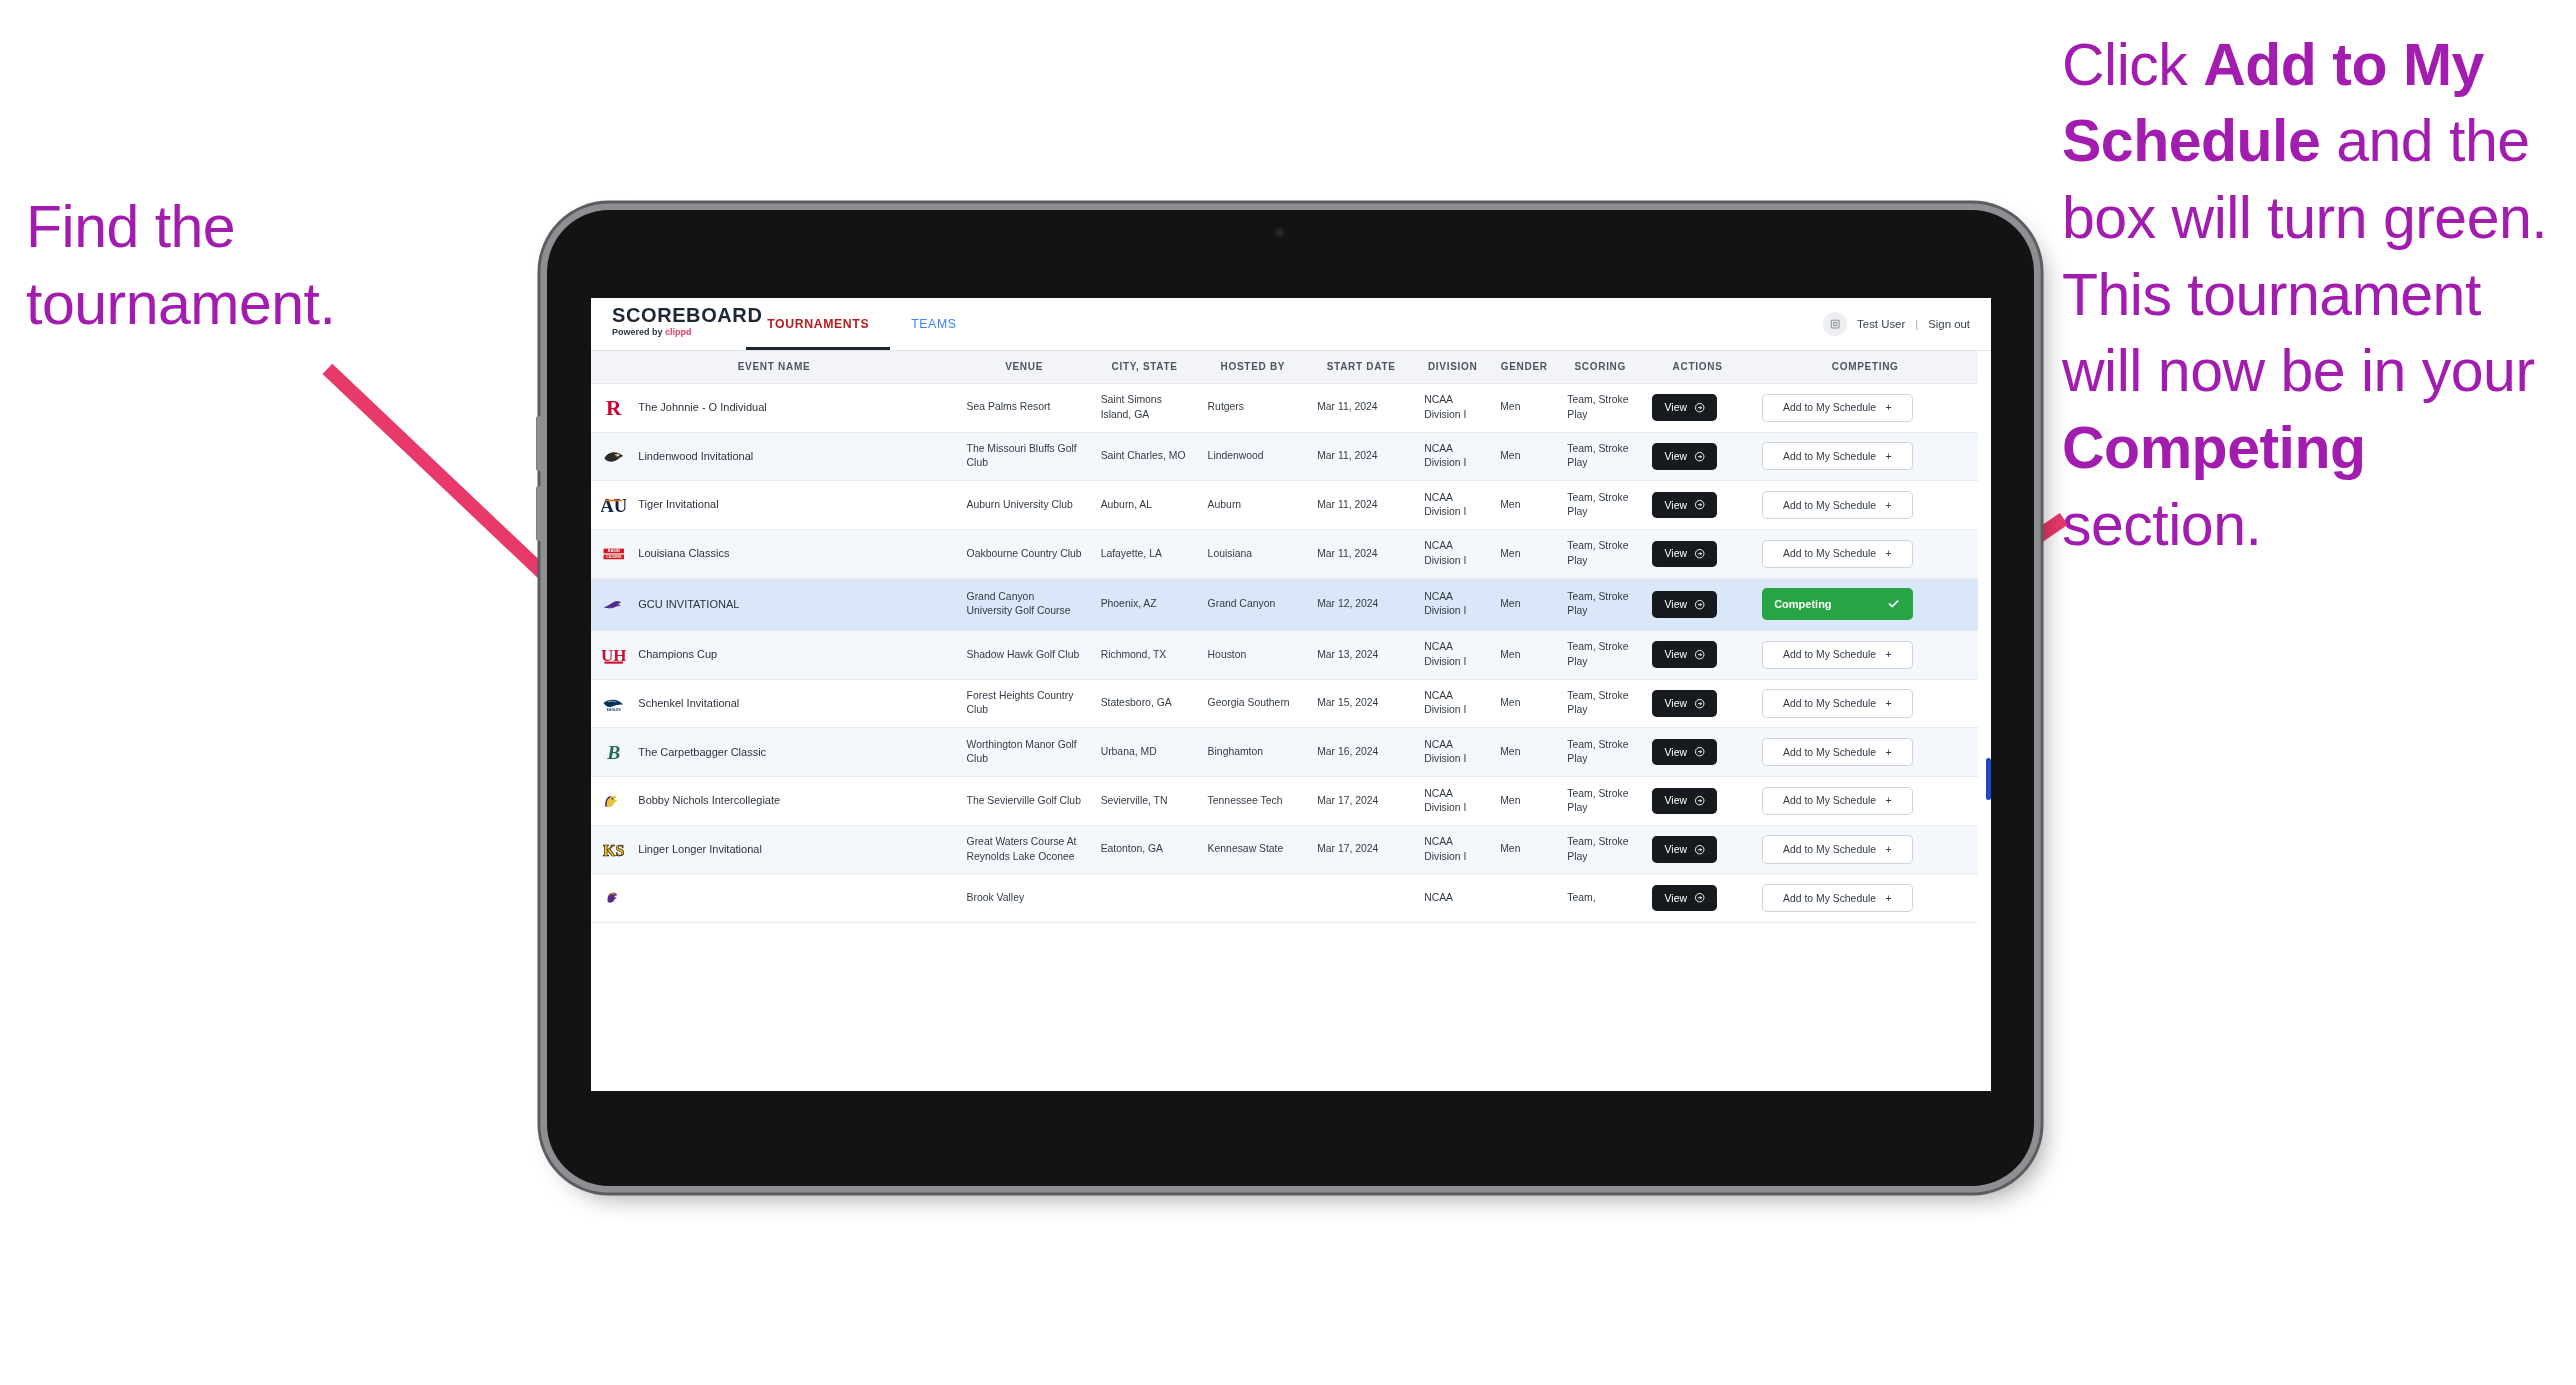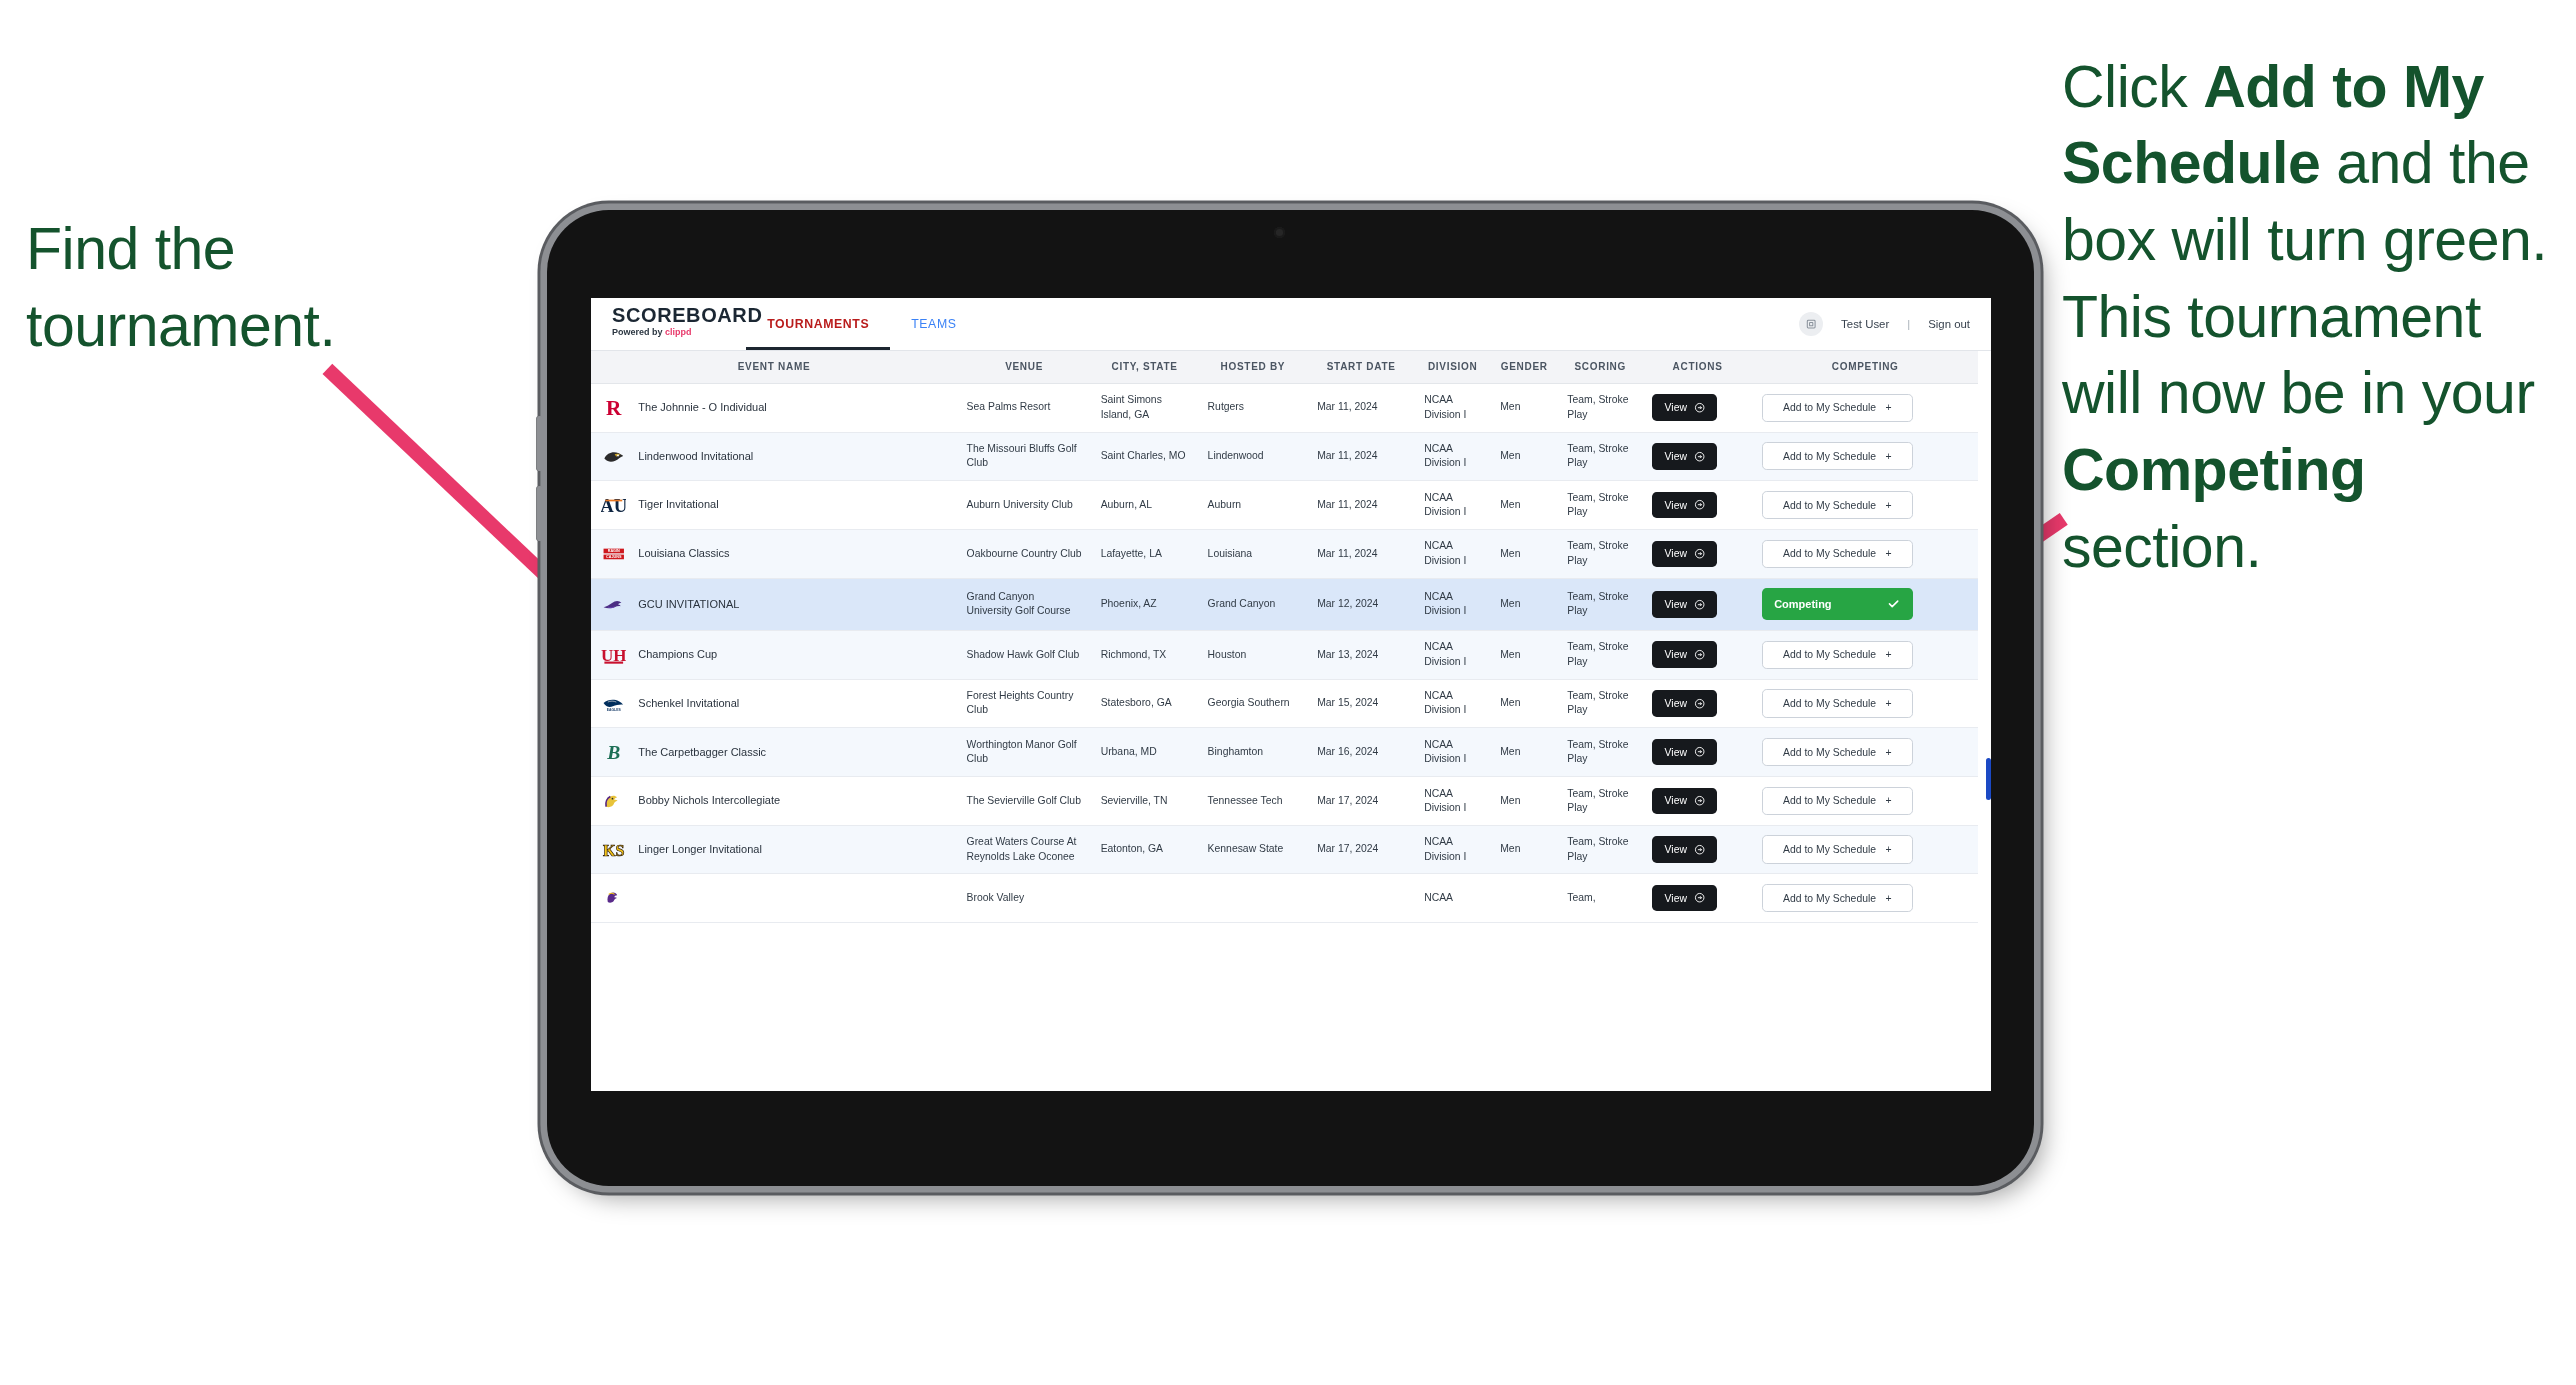--- a/index.html
+++ b/index.html
@@ -2,21 +2,21 @@
 <html style="font-size:15px"><head>
 <meta charset="utf-8">
 <style>
   html,body{margin:0;padding:0;}
   body{
     width:2576px;height:1386px;background:#ffffff;
     font-family:"Liberation Sans", sans-serif;
     -webkit-font-smoothing:antialiased;overflow:hidden;position:relative;
   }
   
-  .anno{position:absolute;color:#14532d;font-size:59px;line-height:1.30;letter-spacing:-0.5px;margin-top:22px;}
+  .anno{position:absolute;color:#a21caf;font-size:59px;line-height:1.30;letter-spacing:-0.5px;}
   .anno b{font-weight:700;}
   #anno-left{left:26px;top:189px;width:407px;}
   #anno-right{left:2062px;top:26.5px;width:511px;}
 
   .arrow{position:absolute;pointer-events:none;}
 
   
   #tablet{position:absolute;left:547px;top:210px;width:1487px;height:976px;}
   .tab-outer{
     position:absolute;inset:0;border-radius:62px;background:#131313;
@@ -46,21 +46,21 @@
   .brand{padding:6.6px 0 0 21px;width:142px;box-sizing:border-box;}
   .brand-word{font-weight:800;font-size:20px;letter-spacing:0.6px;color:#1b2733;line-height:1;
     font-family:"Liberation Sans", sans-serif;font-stretch:condensed;}
   .brand-sub{font-size:9px;color:#2c3742;margin-top:2.8px;font-weight:600;}
   .brand-sub .clippd{color:#e8396b;font-weight:800;}
   .navtabs{display:flex;align-items:stretch;margin-left:13.2px;}
   .navtab{display:flex;align-items:center;padding:0 21px;font-size:12.3px;letter-spacing:0.6px;
     color:#3b82f6;font-weight:500;position:relative;cursor:pointer;}
   .navtab.active{color:#b91c1c;font-weight:600;}
   .navtab.active:after{content:"";position:absolute;left:0;right:0;bottom:0;height:2.8px;background:#1c2630;}
-  .header-right{margin-left:auto;display:flex;align-items:center;gap:18px;padding-right:21px;font-size:11.4px;color:#38424e;}
+  .header-right{margin-left:auto;display:flex;align-items:center;gap:10px;padding-right:21px;font-size:11.4px;color:#38424e;}
   .avatar{width:24px;height:24px;border-radius:50%;background:#eceef1;display:flex;
     align-items:center;justify-content:center;}
   .avatar svg{width:10.4px;height:10.4px;}
   .hdr-sep{color:#aab1ba;}
   .hdr-link{cursor:pointer;}
 
   
   .tbl-wrap{position:relative;height:741px;overflow:hidden;background:#fff;}
   table.tourn{border-collapse:collapse;width:1387px;table-layout:fixed;}
   table.tourn th{

